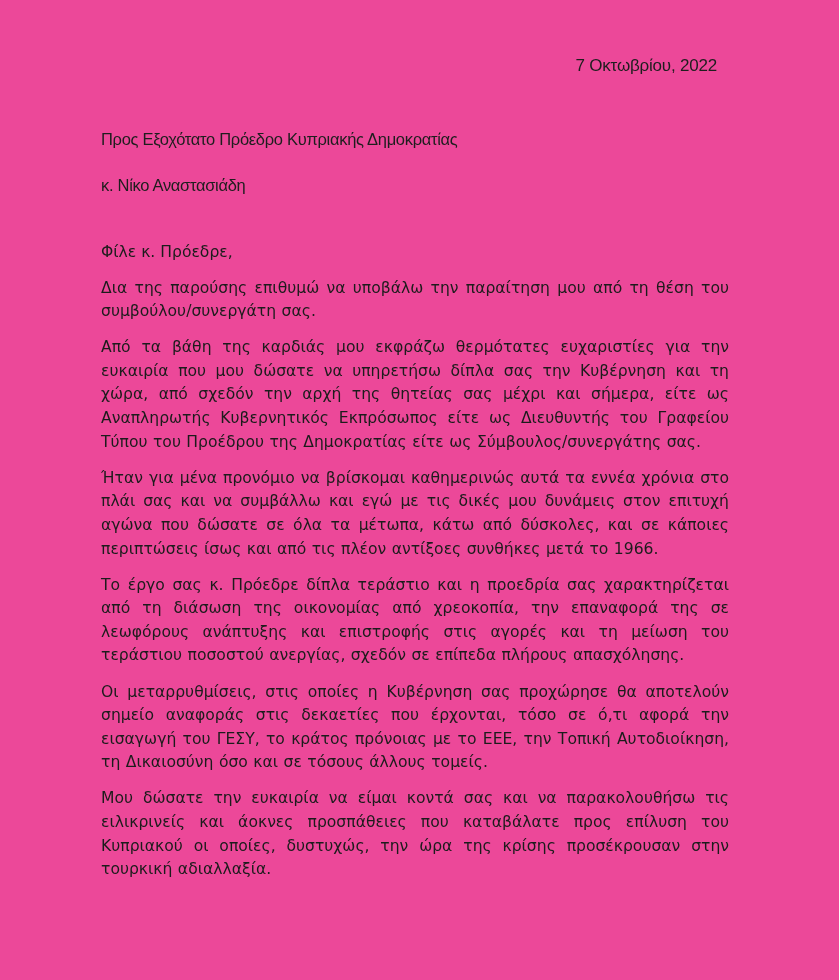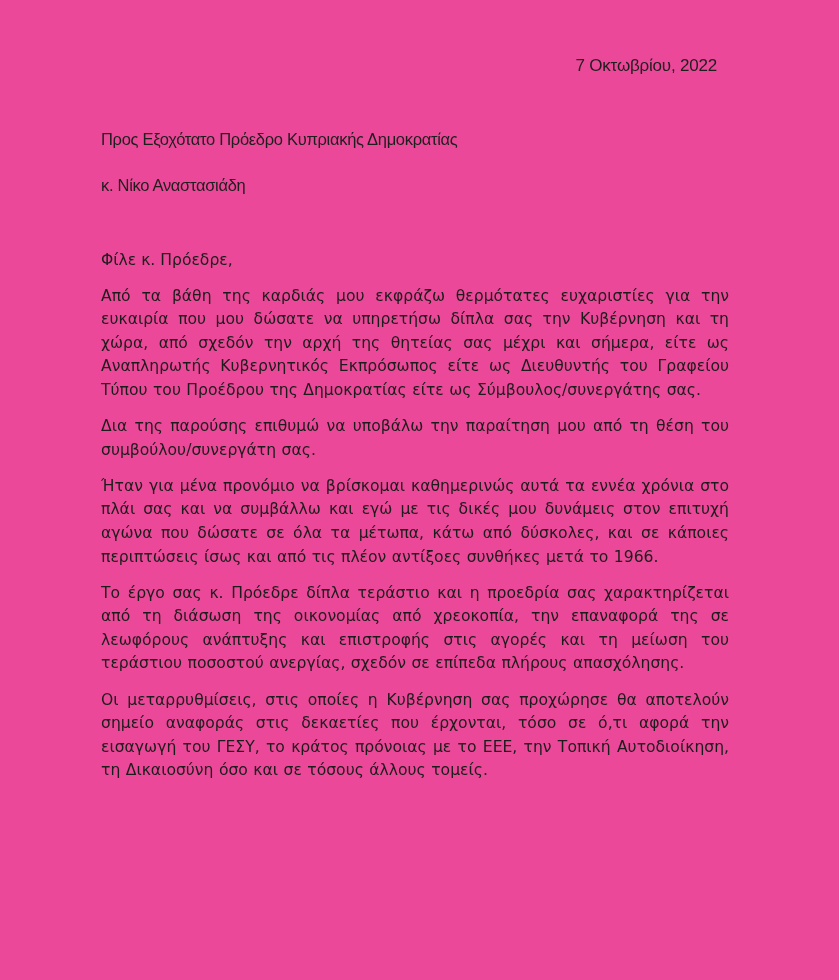--- a/index.html
+++ b/index.html
@@ -44,21 +44,20 @@
 
     .body-text {
       position: absolute;
       left: 101px;
       width: 628px;
       top: 241px;
       font-family: "DejaVu Sans", sans-serif;
       font-size: 15.6px;
       line-height: 23.6px;
       color: #1c1c1c;
-      margin-top: 8px;
     }
     .salutation {
       margin: 0 0 12px 0;
     }
     .para {
       margin: 0 0 12.5px 0;
       text-align: justify;
       word-spacing: 0.5px;
     }
   </style>
@@ -66,19 +65,20 @@
 <body>
 
 <div class="page">
   <div class="date">7 Οκτωβρίου, 2022</div>
 
   <div class="recipient line1">Προς Εξοχότατο Πρόεδρο Κυπριακής Δημοκρατίας</div>
   <div class="recipient line2">κ. Νίκο Αναστασιάδη</div>
 
   <div class="body-text">
     <p class="salutation">Φίλε κ. Πρόεδρε,</p>
+    <p class="para">Δια της παρούσης επιθυμώ να υποβάλω την παραίτηση μου από τη θέση του συμβούλου/συνεργάτη σας.</p>
     <p class="para">Από τα βάθη της καρδιάς μου εκφράζω θερμότατες ευχαριστίες για την ευκαιρία που μου δώσατε να υπηρετήσω δίπλα σας την Κυβέρνηση και τη χώρα, από σχεδόν την αρχή της θητείας σας μέχρι και σήμερα, είτε ως Αναπληρωτής Κυβερνητικός Εκπρόσωπος είτε ως Διευθυντής του Γραφείου Τύπου του Προέδρου της Δημοκρατίας είτε ως Σύμβουλος/συνεργάτης σας.</p>
-    <p class="para">Δια της παρούσης επιθυμώ να υποβάλω την παραίτηση μου από τη θέση του συμβούλου/συνεργάτη σας.</p>
     <p class="para">Ήταν για μένα προνόμιο να βρίσκομαι καθημερινώς αυτά τα εννέα χρόνια στο πλάι σας και να συμβάλλω και εγώ με τις δικές μου δυνάμεις στον επιτυχή αγώνα που δώσατε σε όλα τα μέτωπα, κάτω από δύσκολες, και σε κάποιες περιπτώσεις ίσως και από τις πλέον αντίξοες συνθήκες μετά το 1966.</p>
     <p class="para">Το έργο σας κ. Πρόεδρε δίπλα τεράστιο και η προεδρία σας χαρακτηρίζεται από τη διάσωση της οικονομίας από χρεοκοπία, την επαναφορά της σε λεωφόρους ανάπτυξης και επιστροφής στις αγορές και τη μείωση του τεράστιου ποσοστού ανεργίας, σχεδόν σε επίπεδα πλήρους απασχόλησης.</p>
     <p class="para">Οι μεταρρυθμίσεις, στις οποίες η Κυβέρνηση σας προχώρησε θα αποτελούν σημείο αναφοράς στις δεκαετίες που έρχονται, τόσο σε ό,τι αφορά την εισαγωγή του ΓΕΣΥ, το κράτος πρόνοιας με το ΕΕΕ, την Τοπική Αυτοδιοίκηση, τη Δικαιοσύνη όσο και σε τόσους άλλους τομείς.</p>
+    <p class="para">Μου δώσατε την ευκαιρία να είμαι κοντά σας και να παρακολουθήσω τις ειλικρινείς και άοκνες προσπάθειες που καταβάλατε προς επίλυση του Κυπριακού οι οποίες, δυστυχώς, την ώρα της κρίσης προσέκρουσαν στην τουρκική αδιαλλαξία.</p>
   </div>
 </div>
 
 </body></html>

